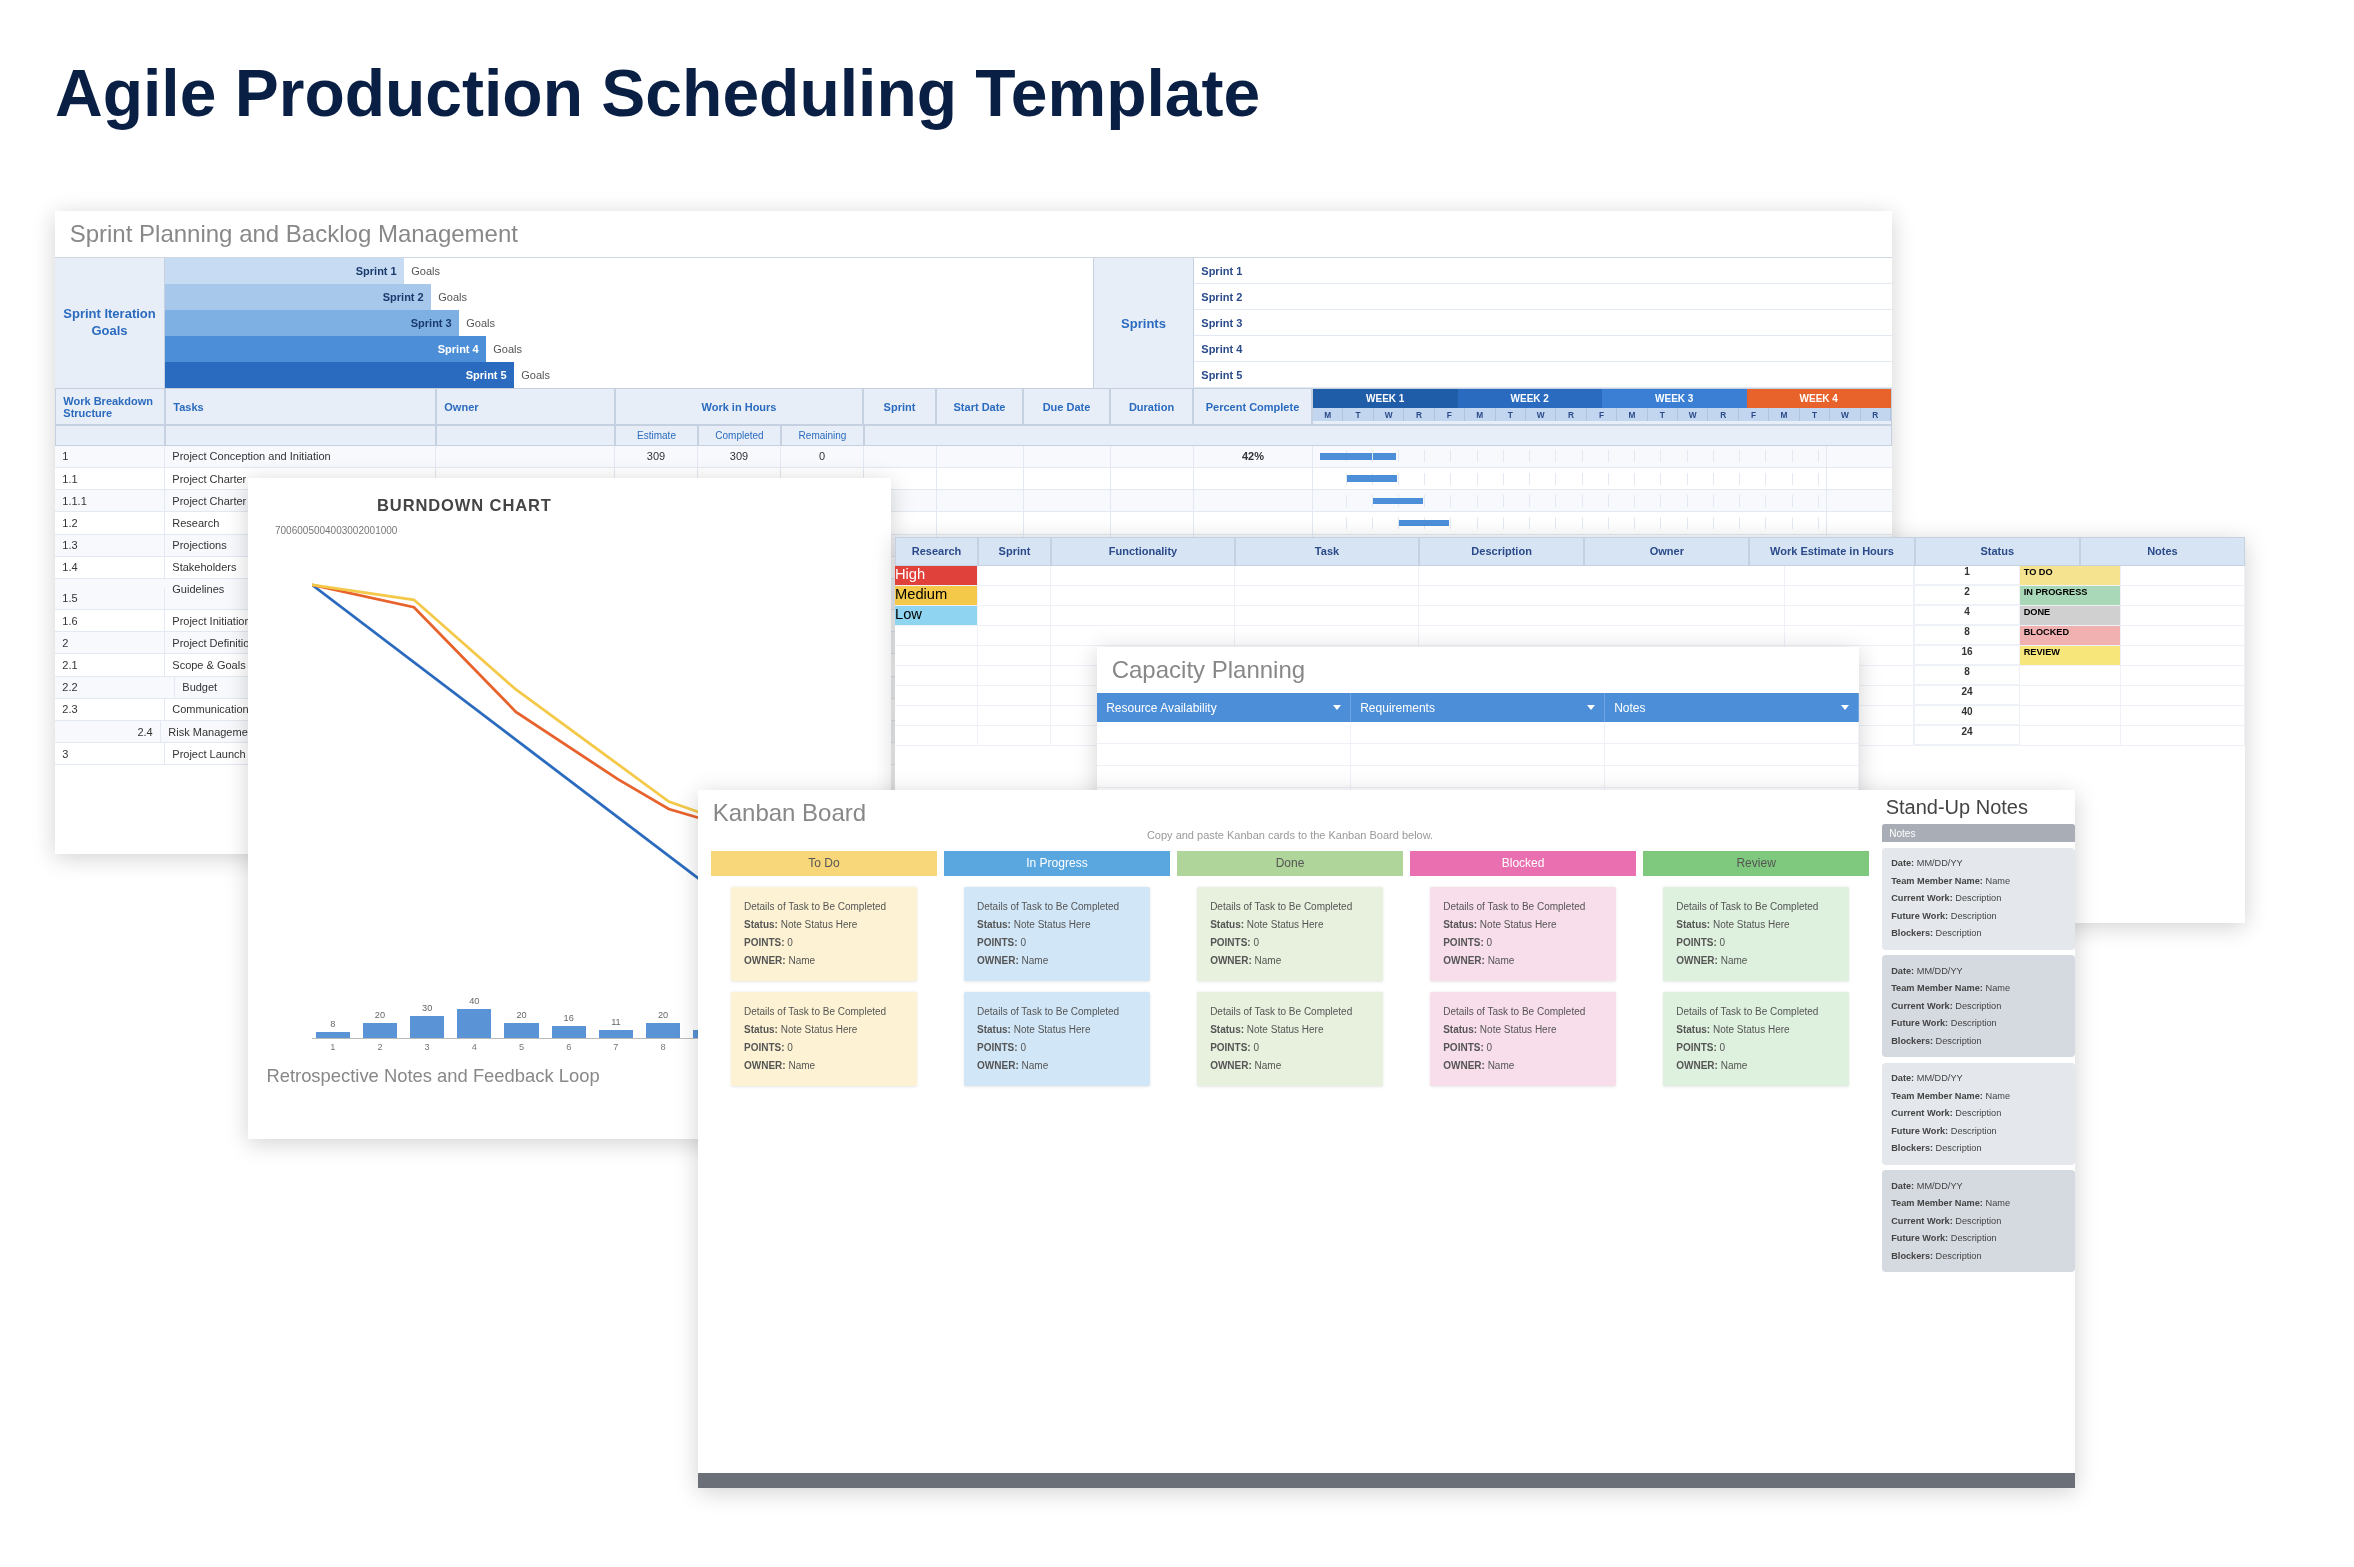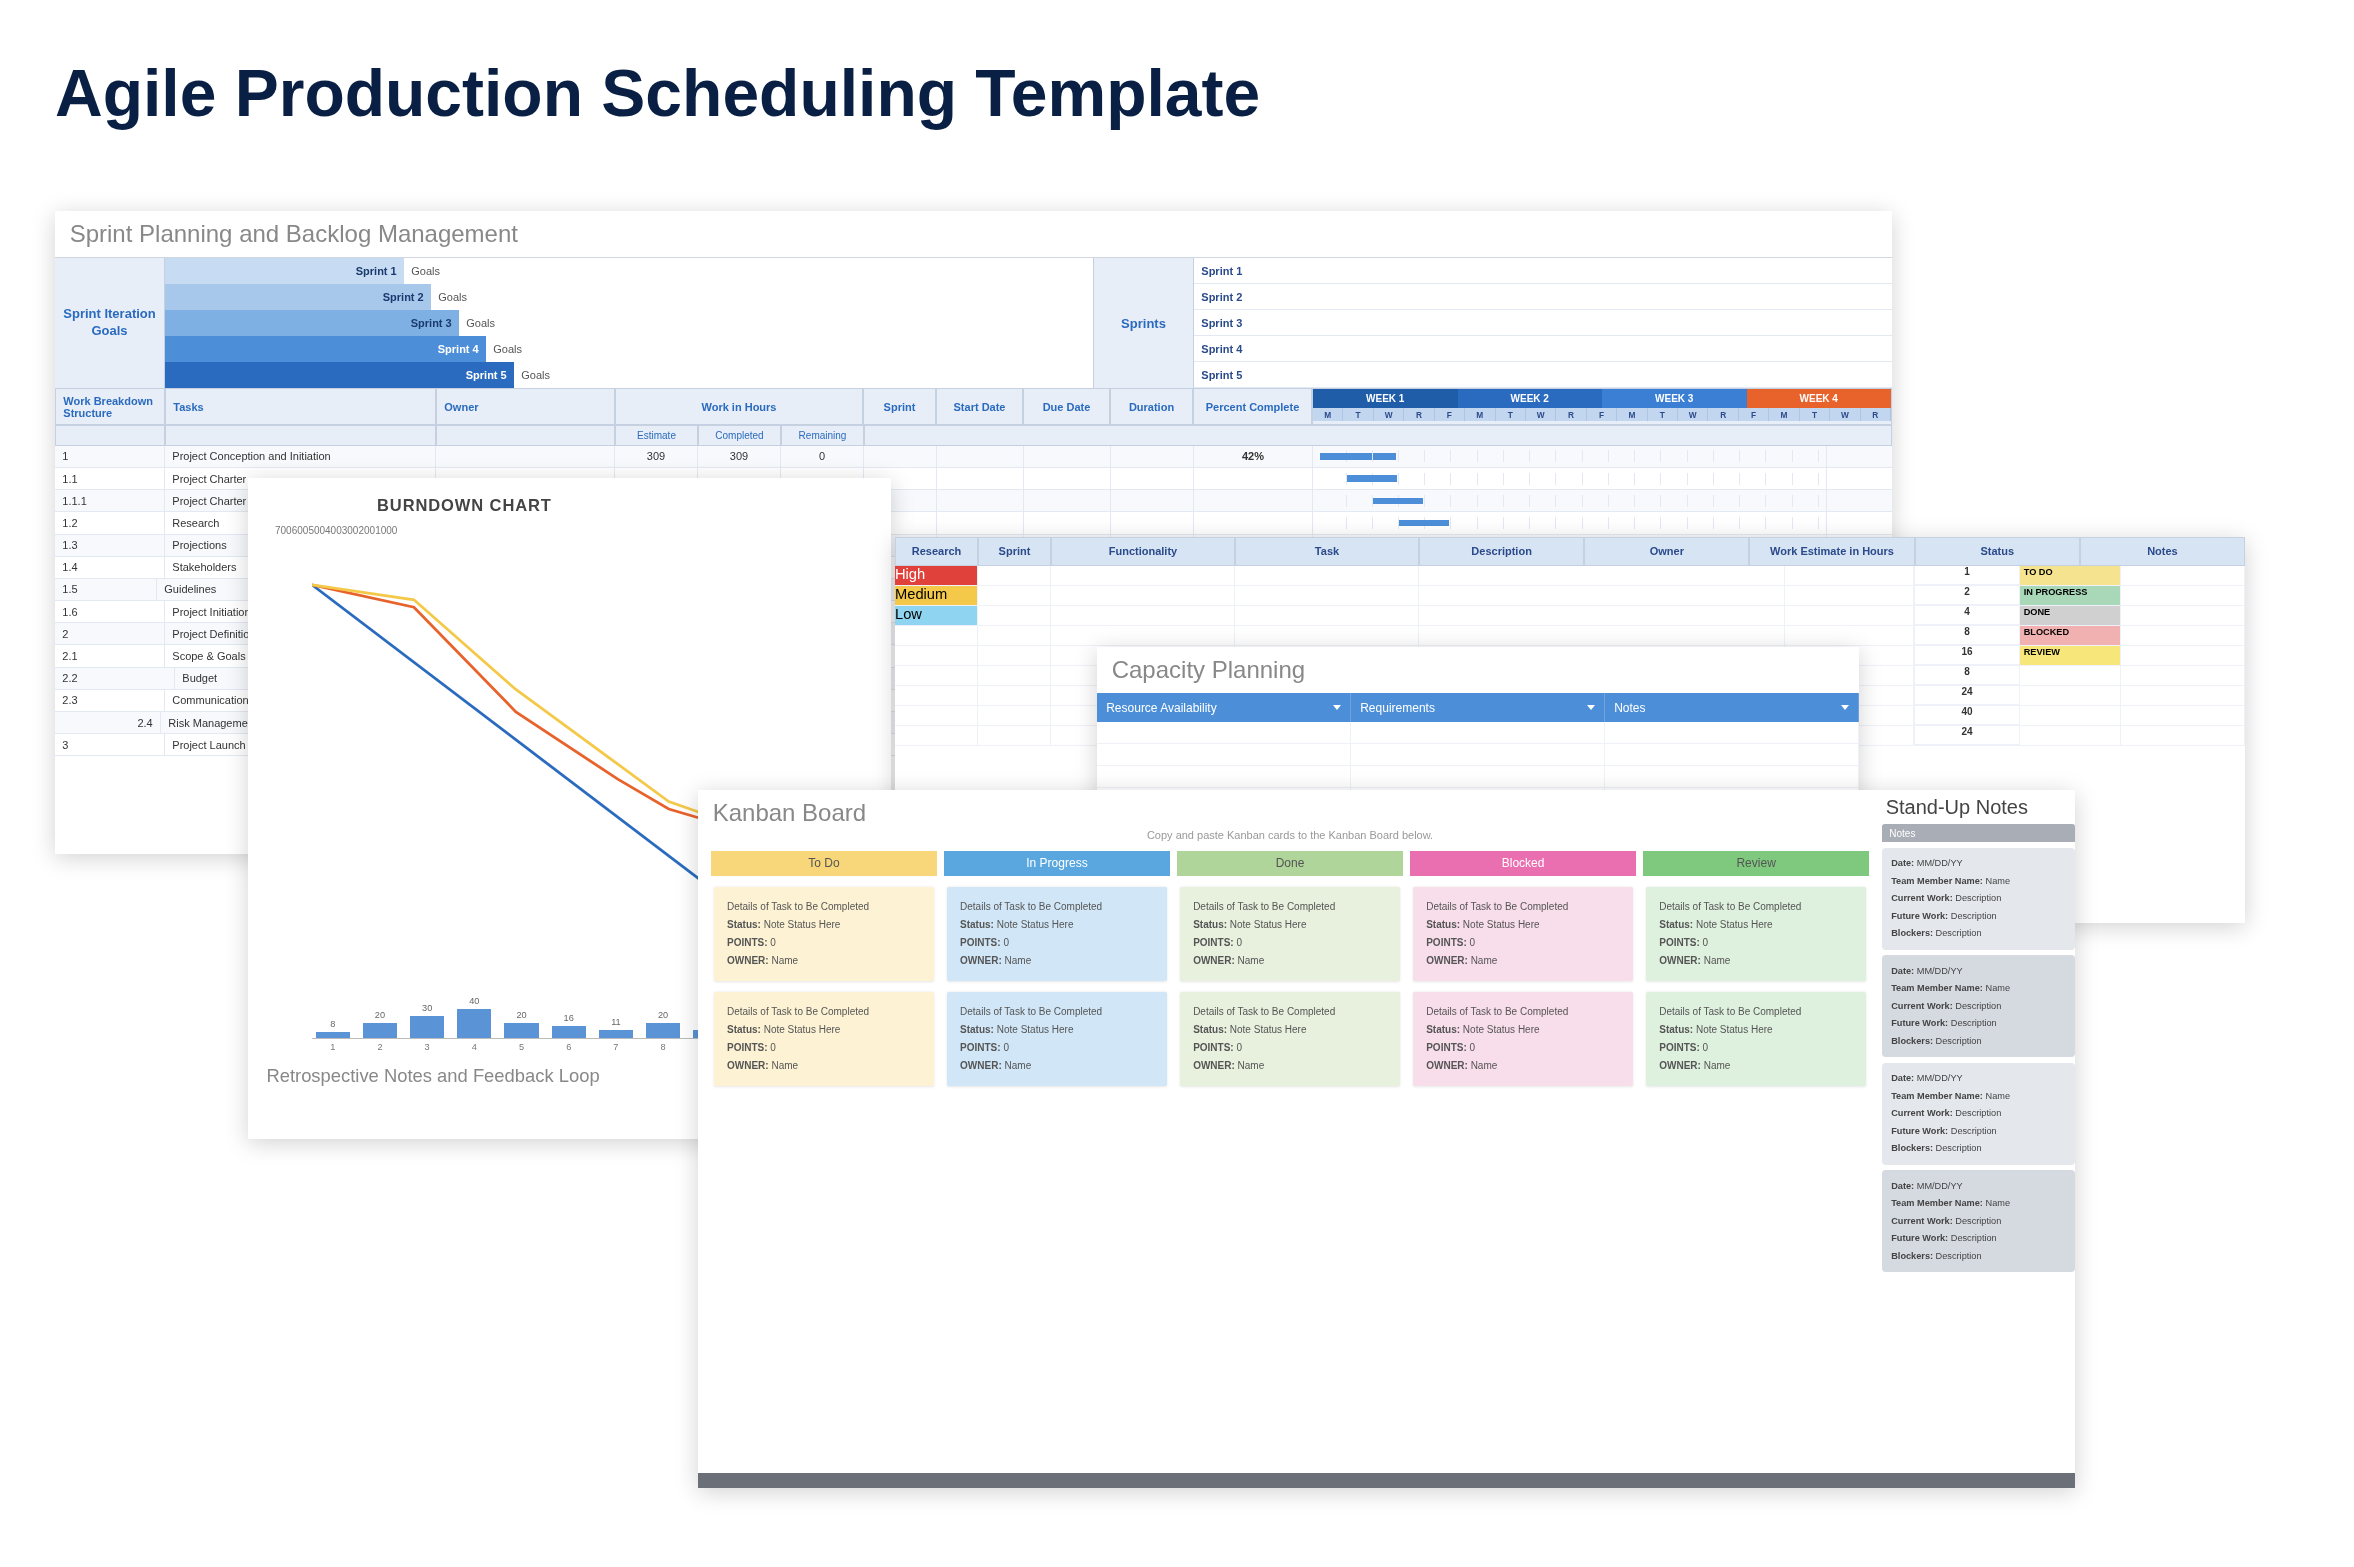--- a/index.html
+++ b/index.html
@@ -71,21 +71,21 @@
   .cap-rows{height:92px;}
   .cap-rows .cr{height:22px;border-bottom:0.9px solid #eef2f8;display:flex;} .cap-rows .cr>div{flex:1;border-right:0.9px solid #eef2f8;}
 
   
   #kanban-panel { left: 698px; top: 790px; width: 1377px; height: 698px; }
   .kanban-sub{font-size:11px;color:#999;text-align:center;padding-bottom:10px;}
   .kanban-cols{display:flex;gap:7.3px;padding:0 13px;}
   .kcol{flex:1;}
   .kcol-title{text-align:center;padding:5.5px;font-size:12px;font-weight:400;color:#555;}
   .kc-todo{background:#f7d77a;} .kc-prog{background:#5aa7e0;color:#fff;} .kc-done{background:#b0d59a;} .kc-block{background:#e96fb0;color:#fff;} .kc-rev{background:#7fc97f;}
-  .kcard{margin:11px 3px;padding:11px 13px;font-size:10px;color:#555;border-radius:1.8px;box-shadow:0 0.9px 2.8px rgba(0,0,0,0.1);line-height:1.8;}
+  .kcard{margin:11px 20px;padding:11px 13px;font-size:10px;color:#555;border-radius:1.8px;box-shadow:0 0.9px 2.8px rgba(0,0,0,0.1);line-height:1.8;}
   .kcard div{white-space:nowrap;}
   .kcard b{font-weight:700;}
   .card-todo{background:#fdf3d4;} .card-prog{background:#d1e6f7;} .card-done{background:#e7f1de;} .card-block{background:#f8ddeb;} .card-rev{background:#def0de;}
   .kanban-footer{position:absolute;left:0;right:0;bottom:0;height:14.7px;background:#6a6f78;}
 
   
   .standup{width:193px;}
   .standup-title{font-size:20px;color:#444;padding:5.5px 3.7px;}
   .notes-label{background:#a8adb6;color:#fff;font-size:10px;padding:3.7px 7.3px;border-radius:2.8px 2.8px 0 0;}
   .note-block{background:#e4e7ec;margin-top:5.5px;padding:7.3px 9.2px;font-size:9.2px;color:#444;line-height:1.9;border-radius:3.7px;}
@@ -393,21 +393,21 @@
           <div class="gcell"></div>
           <div class="gcell"></div>
           <div class="gcell"></div>
           <div class="gcell"></div>
           <div class="gcell"></div>
           <div class="gcell"></div>
           <div class="gcell"></div>
         </div>
     </div>
       <div class="wbs-row ">
-      <div style="width:102px;">1.5</div>
+      <div style="width:110px;margin-top:9px;">1.5</div>
       <div style="width:271px;">Guidelines</div>
       <div style="width:179px;"></div>
       <div style="width:83px;text-align:center;"></div>
       <div style="width:83px;text-align:center;"></div>
       <div style="width:83px;text-align:center;"></div>
       <div style="width:73px;"></div>
         <div style="width:87px;"></div>
         <div style="width:87px;"></div>
       <div style="width:83px;"></div>
       <div style="width:119px;text-align:center;font-weight:600;"></div>

